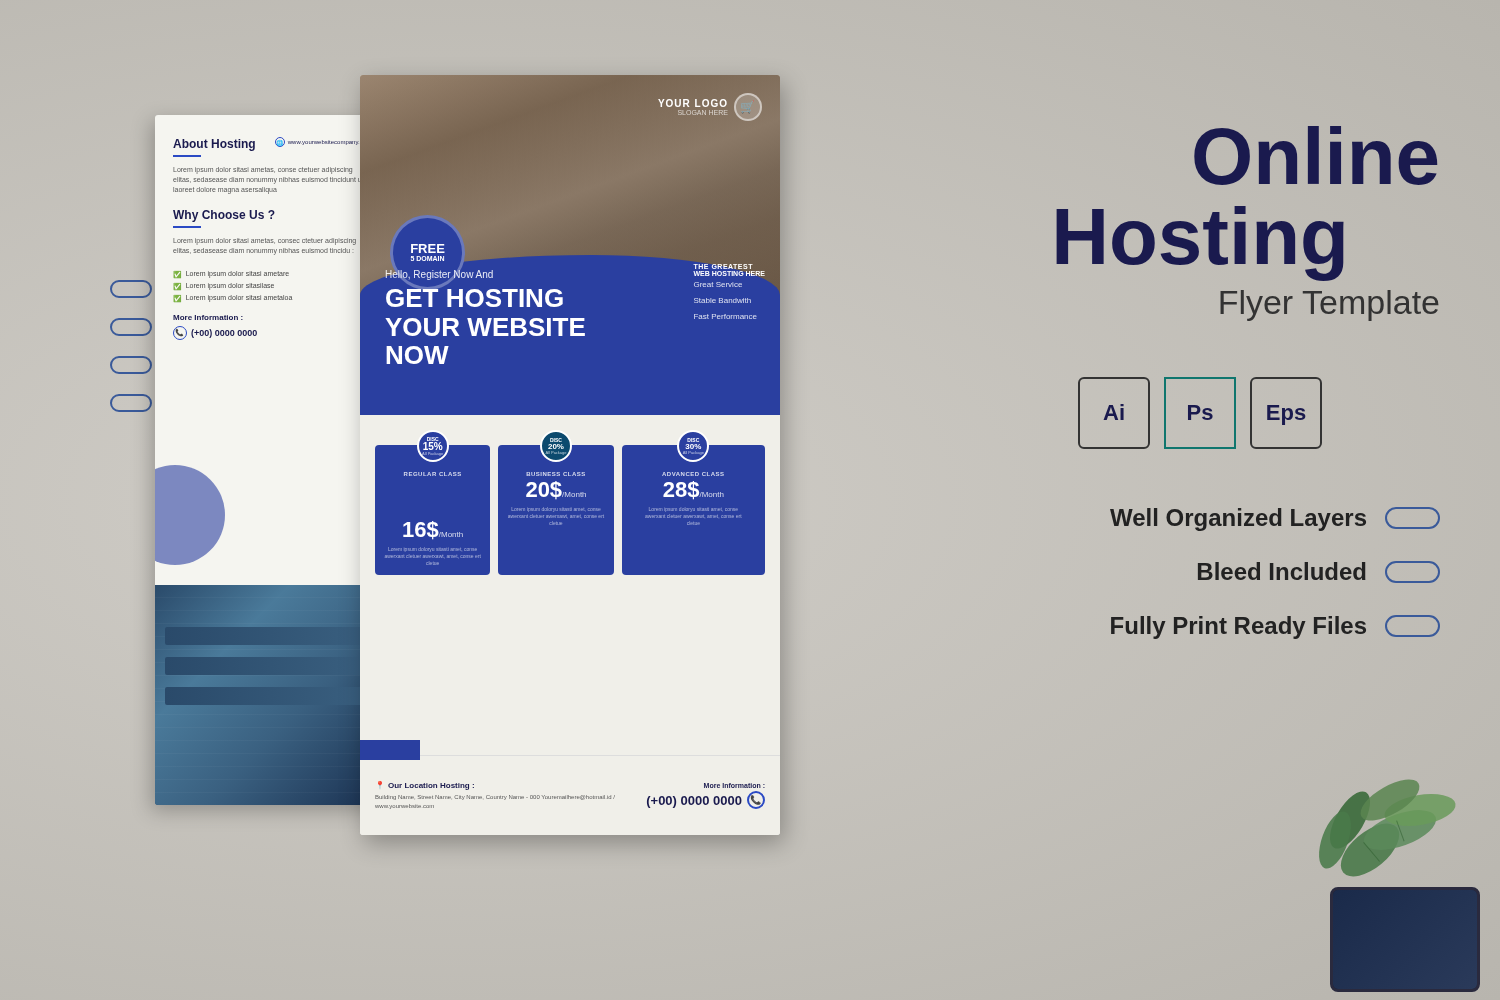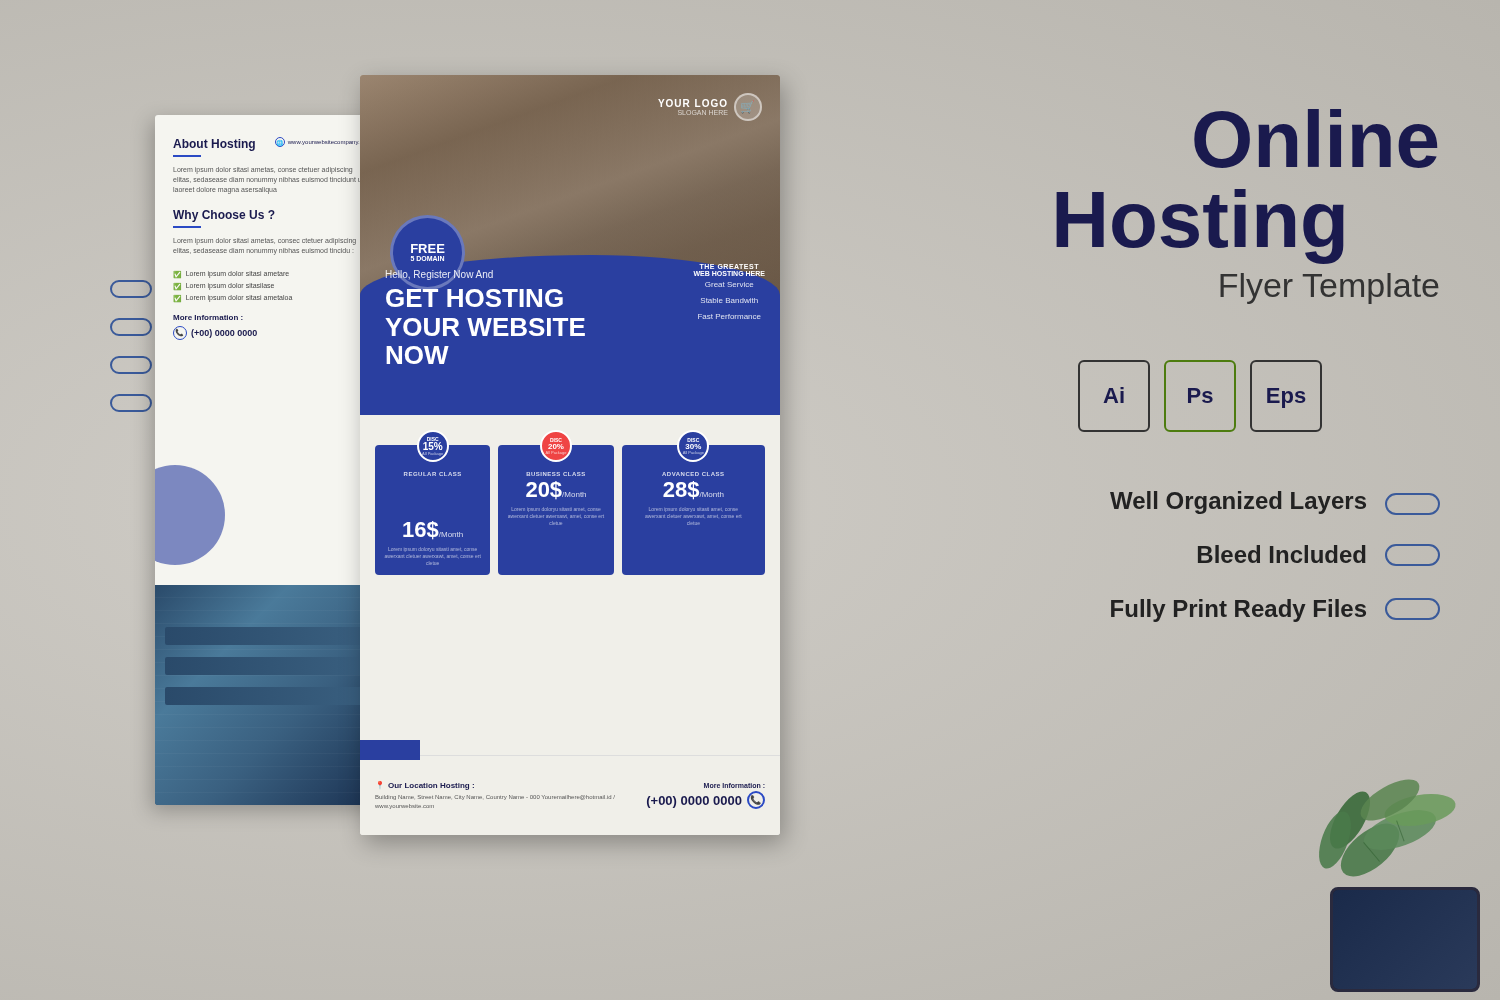--- a/index.html
+++ b/index.html
@@ -274,21 +274,21 @@
       font-size: 26px;
       font-weight: 900;
       line-height: 1.1;
       text-transform: uppercase;
     }
 
     
     .right-panel {
       position: absolute;
       right: 60px;
-      top: 100px;
+      top: 117px;
       width: 480px;
     }
 
     
     .website-url {
       position: absolute;
       top: 22px;
       right: 14px;
       font-size: 6px;
       color: #1a1a4e;
@@ -394,21 +394,21 @@
       </div>
 
       <div style="position:absolute; bottom:45px; left:25px; right:150px; z-index:10;">
         <div class="register-now">Hello, Register Now And</div>
         <div class="big-heading">
           <div>GET HOSTING</div>
           <div>YOUR WEBSITE NOW</div>
         </div>
       </div>
 
-      <div style="position:absolute; bottom:90px; right:15px; text-align:center; z-index:10;">
+      <div style="position:absolute; bottom:90px; right:15px; z-index:10;">
         <div style="color:white; font-size:7px; font-weight:700; letter-spacing:0.5px;">THE GREATEST</div>
         <div style="color:white; font-size:7px; font-weight:700;">WEB HOSTING HERE</div>
         <div style="color:rgba(255,255,255,0.85); font-size:8px; line-height:2;">
           <div>Great Service</div>
           <div>Stable Bandwith</div>
           <div>Fast Performance</div>
         </div>
       </div>
     </div>
 
@@ -423,21 +423,21 @@
           </div>
           <div style="color:rgba(255,255,255,0.8); font-size:6px; font-weight:700; letter-spacing:0.5px; text-transform:uppercase; margin-top:16px; margin-bottom:2px;">REGULAR CLASS</div>
           <div style="display:flex; align-items:baseline; justify-content:center; gap:0;">
             <span style="color:white; font-size:22px; font-weight:900; line-height:1;margin-top:40px;">16$</span>
             <span style="color:rgba(255,255,255,0.8); font-size:8px;">/Month</span>
           </div>
           <div style="color:rgba(255,255,255,0.6); font-size:5px; line-height:1.4; margin-top:5px;">Lorem ipsum doloryu sitasti amet, conse awerxant cletuer awerxawt, amet, conse ert cletue</div>
         </div>
 
         <div style="flex:1; background:#2a3fa0; border-radius:4px; padding:10px 6px 8px; position:relative; text-align:center;">
-          <div style="position:absolute; top:-15px; left:50%; transform:translateX(-50%); width:32px; height:32px; border-radius:50%; background:#ef4444; border:2px solid white; display:flex; flex-direction:column; align-items:center; justify-content:center;">
+          <div style="position:absolute; top:-15px; left:50%; transform:translateX(-50%); width:32px; height:32px; border-radius:50%; background:#0c4a6e; border:2px solid white; display:flex; flex-direction:column; align-items:center; justify-content:center;">
             <span style="color:white; font-size:5px; font-weight:700; line-height:1;">DISC</span>
             <span style="color:white; font-size:8px; font-weight:900; line-height:1;">20%</span>
             <span style="color:rgba(255,255,255,0.7); font-size:4px; line-height:1;">All Package</span>
           </div>
           <div style="color:rgba(255,255,255,0.8); font-size:6px; font-weight:700; letter-spacing:0.5px; text-transform:uppercase; margin-top:16px; margin-bottom:2px;">BUSINESS CLASS</div>
           <div style="display:flex; align-items:baseline; justify-content:center; gap:0;">
             <span style="color:white; font-size:22px; font-weight:900; line-height:1;">20$</span>
             <span style="color:rgba(255,255,255,0.8); font-size:8px;">/Month</span>
           </div>
           <div style="color:rgba(255,255,255,0.6); font-size:5px; line-height:1.4; margin-top:5px;">Lorem ipsum doloryu sitasti amet, conse awerxant cletuer awerxawt, amet, conse ert cletue</div>
@@ -485,30 +485,30 @@
     <div>
       <div style="font-size:80px; font-weight:900; color:#1a1a4e; line-height:1; text-align:right;">Online</div>
       <div style="font-size:80px; font-weight:900; color:#1a1a4e; line-height:1; text-align:center;">Hosting</div>
       <div style="font-size:34px; font-weight:400; color:#333; text-align:right; margin-top:6px;">Flyer Template</div>
     </div>
 
     <div style="display:flex; gap:14px; justify-content:center; margin-top:55px;">
       <div style="width:72px; height:72px; border:2px solid #333; border-radius:6px; display:flex; align-items:center; justify-content:center; font-size:22px; font-weight:700; color:#1a1a4e; background:transparent;">
         <span>Ai</span>
       </div>
-      <div style="width:72px; height:72px; border:2px solid #4d7c0f; border-radius:6px; display:flex; align-items:center; justify-content:center; font-size:22px; font-weight:700; color:#1a1a4e; background:transparent;">
+      <div style="width:72px; height:72px; border:2px solid #0f766e; border-radius:0; display:flex; align-items:center; justify-content:center; font-size:22px; font-weight:700; color:#1a1a4e; background:transparent;">
         <span>Ps</span>
       </div>
       <div style="width:72px; height:72px; border:2px solid #333; border-radius:6px; display:flex; align-items:center; justify-content:center; font-size:22px; font-weight:700; color:#1a1a4e; background:transparent;">
         <span>Eps</span>
       </div>
     </div>
 
     <div style="margin-top:55px;">
-      <div style="display:flex; align-items:flex-end; justify-content:flex-end; margin-bottom:26px; gap:18px;">
+      <div style="display:flex; align-items:center; justify-content:flex-end; margin-bottom:26px; gap:18px;">
         <div style="font-size:24px; font-weight:700; color:#222;">Well Organized Layers</div>
         <div style="width:55px; height:22px; border:2.5px solid #3a5a9a; border-radius:11px; background:transparent; flex-shrink:0;"></div>
       </div>
       <div style="display:flex; align-items:center; justify-content:flex-end; margin-bottom:26px; gap:18px;">
         <div style="font-size:24px; font-weight:700; color:#222;">Bleed Included</div>
         <div style="width:55px; height:22px; border:2.5px solid #3a5a9a; border-radius:11px; background:transparent; flex-shrink:0;"></div>
       </div>
       <div style="display:flex; align-items:center; justify-content:flex-end; margin-bottom:26px; gap:18px;">
         <div style="font-size:24px; font-weight:700; color:#222;">Fully Print Ready Files</div>
         <div style="width:55px; height:22px; border:2.5px solid #3a5a9a; border-radius:11px; background:transparent; flex-shrink:0;"></div>

